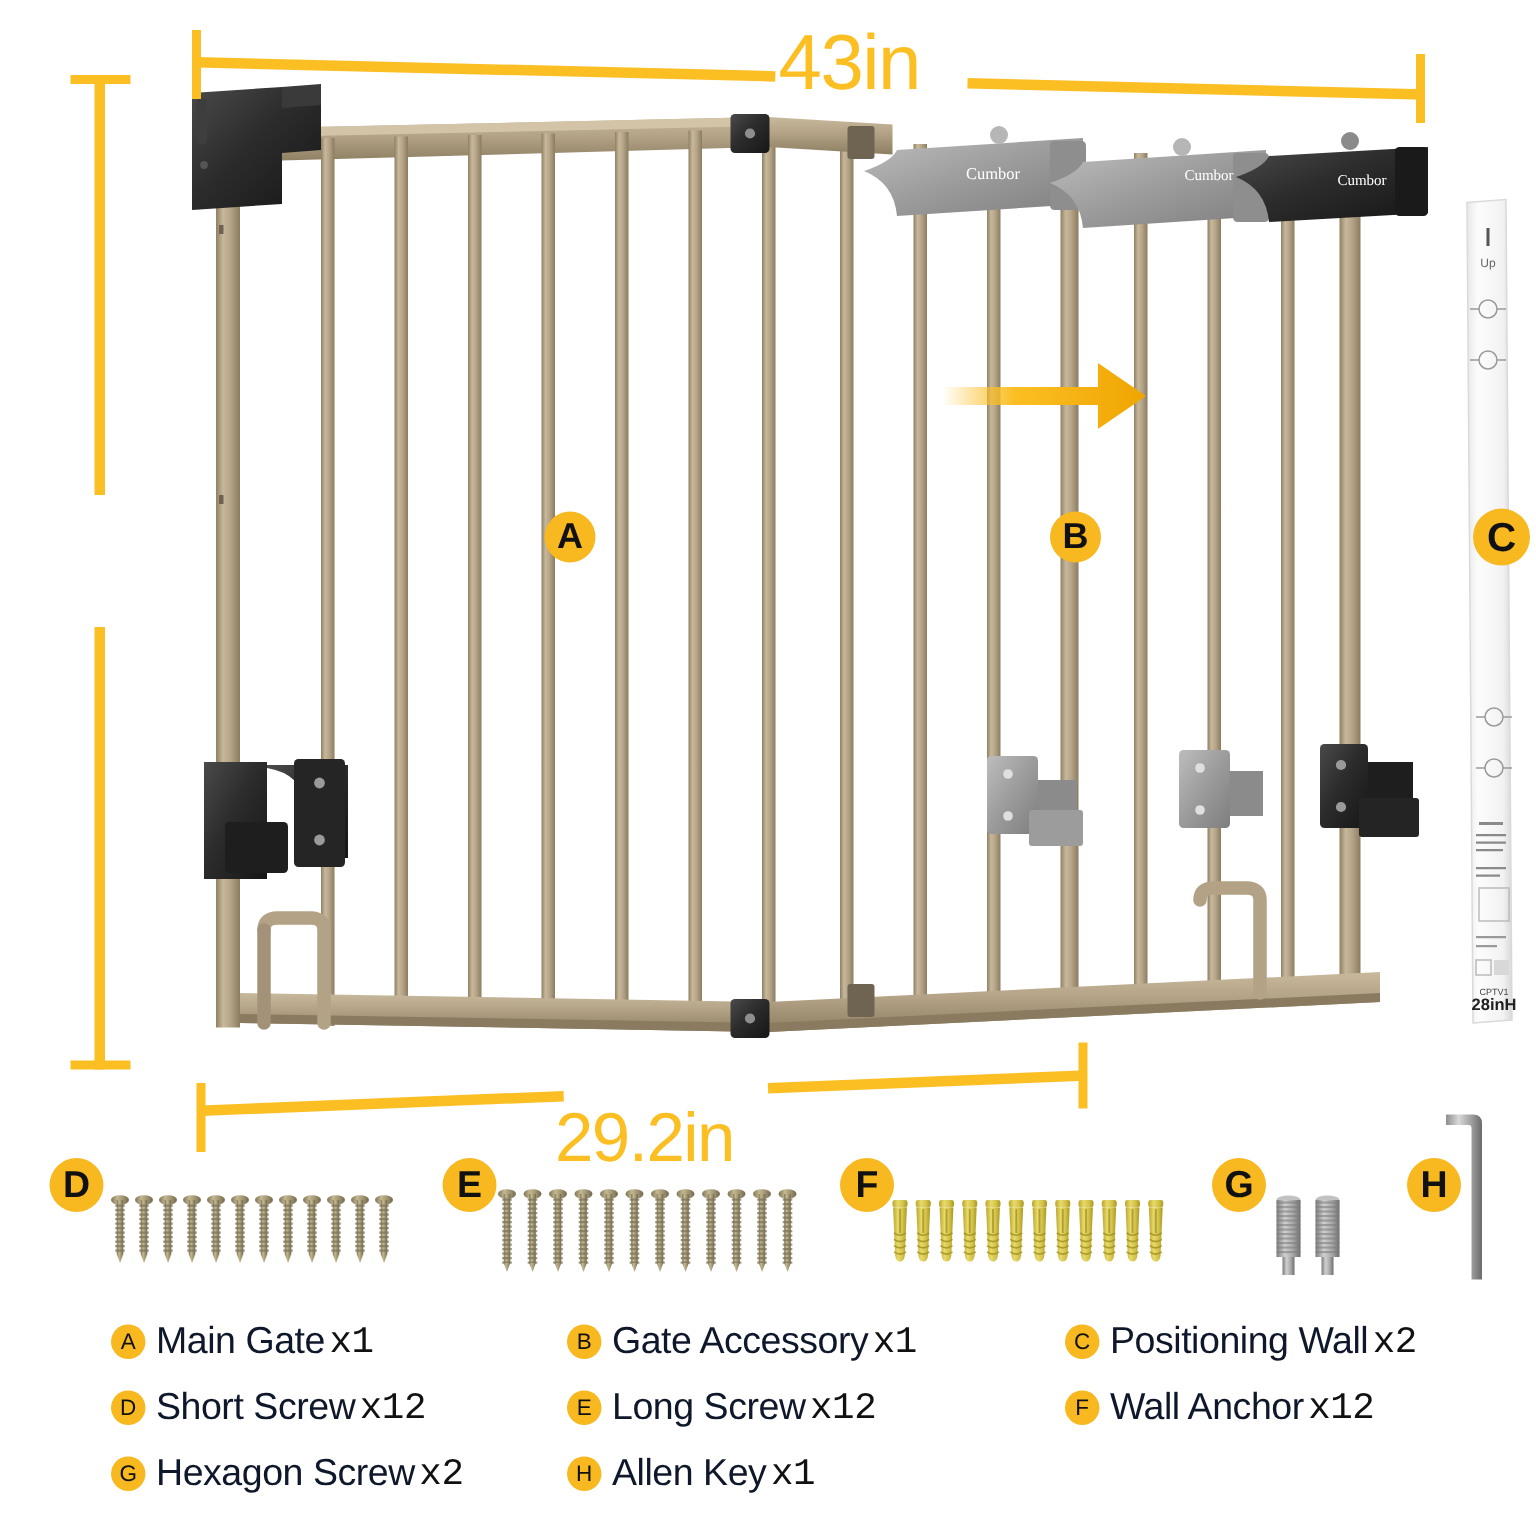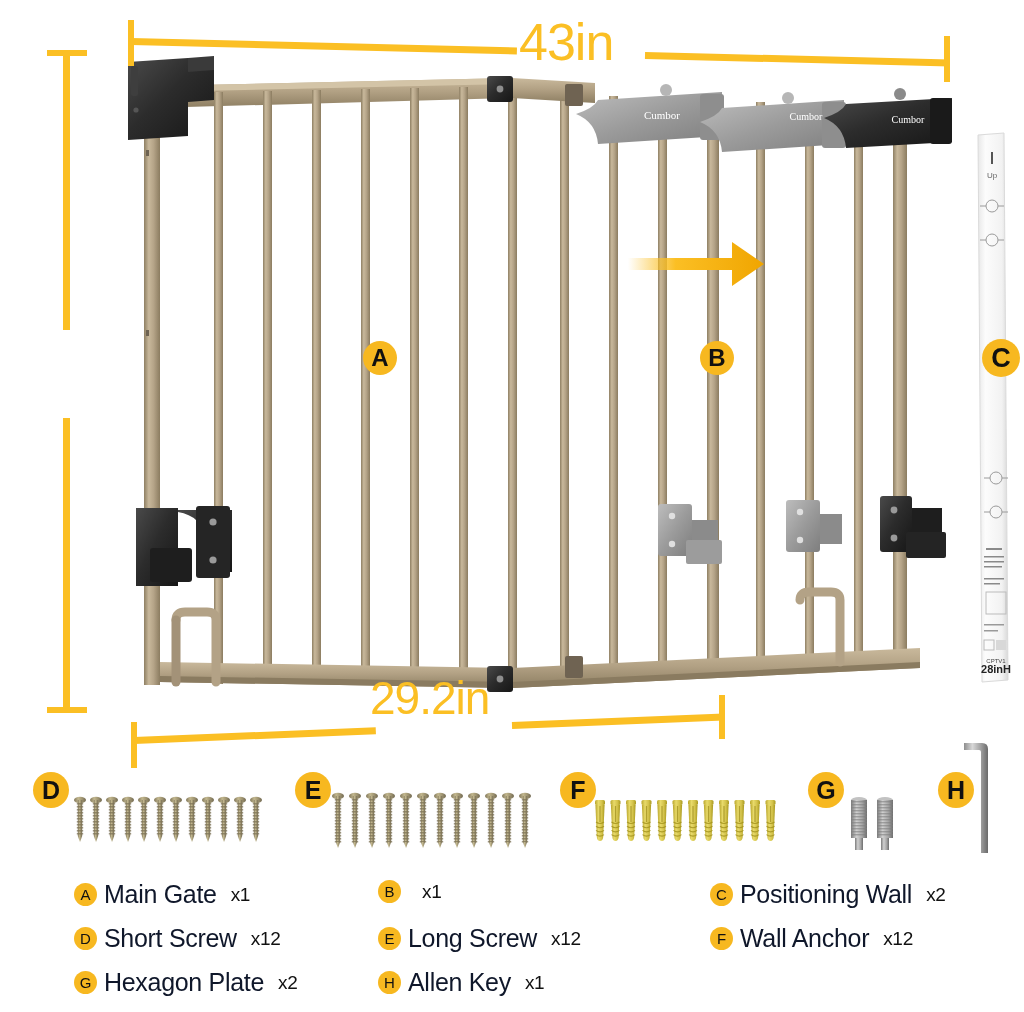--- a/index.html
+++ b/index.html
@@ -20,21 +20,21 @@
   .dim-label {
     position: absolute;
     color: #FBBF24;
     font-weight: normal;
     letter-spacing: -1px;
     line-height: 1;
     z-index: 40;
     white-space: nowrap;
   }
   #dim-top-label { left: 519px; top: 16px; font-size: 52px; }
-  #dim-bottom-label { left: 370px; top: 675px; font-size: 46px; }
+  #dim-bottom-label { left: 370px; top: 735px; font-size: 46px; }
   #dim-left-label {
     left: 8px; top: 352px; font-size: 50px;
   }
 
   .dimline { position: absolute; background: #FBBF24; z-index: 30; }
   .cap-v { position: absolute; background: #FBBF24; width: 6px; z-index: 31; }
   .cap-h { position: absolute; background: #FBBF24; height: 6px; z-index: 31; }
 
   
   #dim-top-line-l { left: 131px; top: 38px; width: 386px; height: 7px;
@@ -124,24 +124,25 @@
     font-size: 15px;
     font-weight: normal;
     margin-right: 7px;
   }
   .legend-item .lname {
     font-size: 25px;
     color: #0f172a;
     letter-spacing: -0.3px;
   }
   .legend-item .lqty {
-    font-size: 19px;
+    font-size: 25px;
     color: #111111;
-    margin-left: 14px;
+    margin-left: 3px;
     letter-spacing: -0.3px;
+    font-family: Liberation Mono, monospace;
   }
   .col1 { left: 74px; }
   .col2 { left: 378px; }
   .col3 { left: 710px; }
 </style>
 </head>
 <body>
 
 <div id="page">
 
@@ -1008,20 +1009,21 @@
 
   <div id="legend">
     <div class="legend-row">
       <div class="legend-item col1">
         <span class="badge">A</span>
         <span class="lname">Main Gate</span>
         <span class="lqty">x1</span>
       </div>
       <div class="legend-item col2">
         <span class="badge">B</span>
+        <span class="lname">Gate Accessory</span>
         <span class="lqty">x1</span>
       </div>
       <div class="legend-item col3">
         <span class="badge">C</span>
         <span class="lname">Positioning Wall</span>
         <span class="lqty">x2</span>
       </div>
     </div>
 
     <div class="legend-row">
@@ -1038,21 +1040,21 @@
       <div class="legend-item col3">
         <span class="badge">F</span>
         <span class="lname">Wall Anchor</span>
         <span class="lqty">x12</span>
       </div>
     </div>
 
     <div class="legend-row">
       <div class="legend-item col1">
         <span class="badge">G</span>
-        <span class="lname">Hexagon Plate</span>
+        <span class="lname">Hexagon Screw</span>
         <span class="lqty">x2</span>
       </div>
       <div class="legend-item col2">
         <span class="badge">H</span>
         <span class="lname">Allen Key</span>
         <span class="lqty">x1</span>
       </div>
     </div>
   </div>
 

